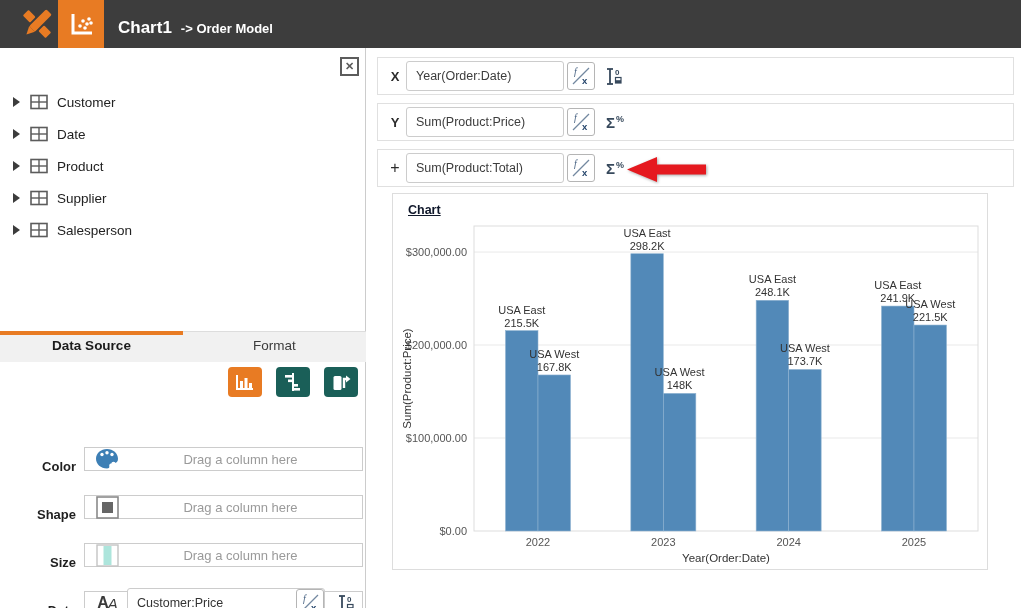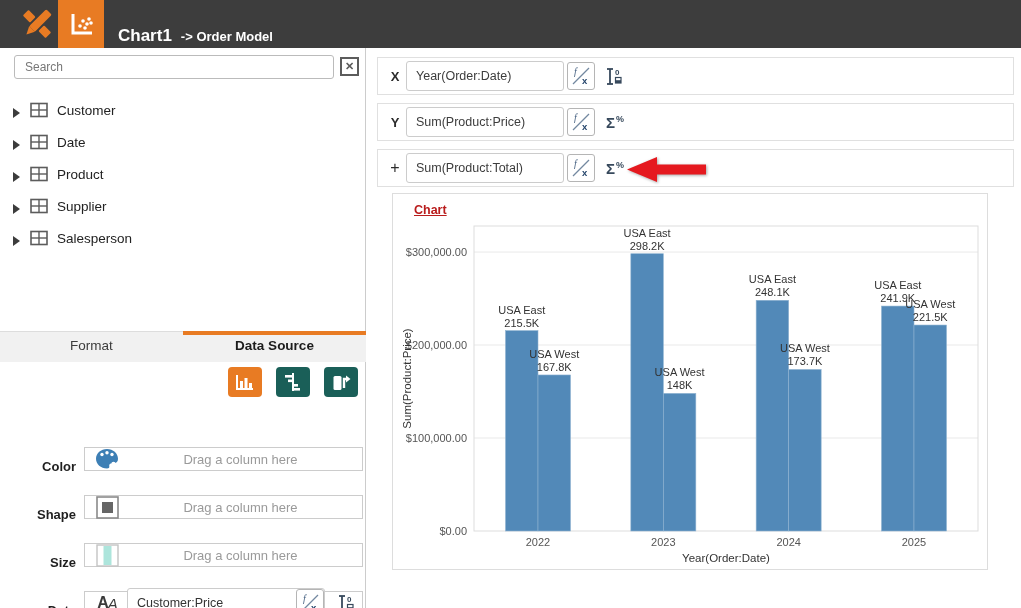--- a/index.html
+++ b/index.html
@@ -3,32 +3,32 @@
 <meta charset="utf-8">
 <style>
   * { margin:0; padding:0; box-sizing:border-box; }
   html,body { width:1021px; height:608px; }
   body { font-family:"Liberation Sans", sans-serif; background:#fff; position:relative; overflow:hidden; }
 
   
   .header { position:absolute; left:0; top:0; width:1021px; height:48px; background:#3d3d3d; display:flex; align-items:center; }
   .logo { position:absolute; left:20px; top:8px; width:34px; height:32px; }
   .chart-tile { position:absolute; left:58px; top:0; width:46px; height:48px; background:#e87b23; display:flex; align-items:center; justify-content:center; }
-  .titles { position:absolute; left:118px; top:12px; height:48px; display:flex; align-items:center; }
+  .titles { position:absolute; left:118px; top:4px; height:48px; display:flex; align-items:center; }
   .title-main { color:#fff; font-size:17px; font-weight:bold; }
   .title-sub { color:#fff; font-size:13px; font-weight:bold; margin-left:9px; }
 
   
   .sidebar { position:absolute; left:0; top:48px; width:366px; height:560px; background:#fff; border-right:1px solid #ccc; }
   .search-row { position:absolute; left:0; top:7px; width:366px; height:26px; }
   .search-input { position:absolute; left:14px; top:0; width:320px; height:24px; border:1px solid #bbb; border-radius:3px; font-size:12px; padding:0 10px; color:#333; font-family:"Liberation Sans",sans-serif; }
   .search-input::placeholder { color:#777; }
   .search-close { position:absolute; left:340px; top:2px; width:19px; height:19px; border:2px solid #5c5c5c; color:#5c5c5c; font-size:11px; line-height:15px; text-align:center; background:#fff; cursor:pointer; font-weight:bold; }
   .tree { position:absolute; left:0; top:38px; width:366px; }
-  .tree-item { height:32px; display:flex; align-items:flex-end; padding-left:13px; cursor:pointer; }
+  .tree-item { height:32px; display:flex; align-items:center; padding-left:13px; cursor:pointer; }
   .caret { width:0; height:0; border-left:7px solid #3c3c3c; border-top:5px solid transparent; border-bottom:5px solid transparent; margin-right:10px; }
   .grid-icon { margin-right:9px; }
   .tree-label { font-size:13.5px; color:#222; }
 
   .tabs { position:absolute; left:0; top:283px; width:366px; height:31px; display:flex; background:#f1f1f1; border-top:1px solid #ddd; }
   .tab { width:50%; text-align:center; line-height:28px; font-size:13.5px; color:#3c3c3c; cursor:pointer; position:relative; }
   .tab.active { font-weight:bold; color:#1c1c1c; }
   .tab.active::before { content:""; position:absolute; left:0; top:-1px; width:100%; height:4px; background:#e87b23; }
 
   .type-buttons { position:absolute; left:0; top:319px; width:366px; height:32px; }
@@ -59,21 +59,21 @@
   .axis-name { width:18px; margin-left:8px; font-size:13px; font-weight:bold; color:#2b2b2b; text-align:center; }
   .axis-name.plus { font-weight:normal; font-size:16px; }
   .axis-field { margin-left:2px; width:158px; height:30px; border:1px solid #ccc; border-radius:3px; display:flex; align-items:center; background:#fff; }
   .axis-field .field-text { font-size:12.5px; color:#3d3d3d; padding-left:9px; white-space:nowrap; }
   .axis-fx { margin-left:3px; }
   .axis-icon { margin-left:11px; }
   .red-arrow { position:absolute; left:248px; top:6px; pointer-events:none; }
 
   
   .chart-card { position:absolute; left:26px; top:145px; width:596px; height:377px; border:1px solid #ddd; background:#fff; }
-  .chart-title { position:absolute; left:21px; top:9px; font-size:12.5px; font-weight:bold; color:#b91c1c;text-decoration:underline; }
+  .chart-title { position:absolute; left:15px; top:9px; font-size:12.5px; font-weight:bold; color:#0f172a;text-decoration:underline; }
   #chart-svg { position:absolute; left:0; top:0; }
 </style>
 </head>
 <body>
 
 <div class="header">
   <svg class="logo" viewBox="0 0 34 32">
     <g fill="#e87b23">
       <g transform="rotate(45 17 16)">
           <rect x="13" y="-1" width="8" height="24" rx="1.5"></rect>
@@ -100,21 +100,20 @@
   </div>
   <div class="titles">
     <span class="title-main">Chart1</span>
     <span class="title-sub">-&gt; Order Model</span>
   </div>
 </div>
 
 <div class="sidebar">
 
   <div class="search-row">
-    <input class="search-input" type="text" placeholder="Search" style="">
     <div class="search-close">✕</div>
   </div>
 
   <div class="tree">
     <div class="tree-item">
       <span class="caret"></span>
       <svg class="grid-icon" width="18" height="16" viewBox="0 0 18 16">
           <rect x="1" y="1.5" width="16" height="13" fill="none" stroke="#5c5c5c" stroke-width="1.6"></rect>
           <line x1="9" y1="1.5" x2="9" y2="14.5" stroke="#5c5c5c" stroke-width="1.4"></line>
           <line x1="1" y1="8" x2="17" y2="8" stroke="#5c5c5c" stroke-width="1.4"></line>
@@ -153,22 +152,22 @@
       <svg class="grid-icon" width="18" height="16" viewBox="0 0 18 16">
           <rect x="1" y="1.5" width="16" height="13" fill="none" stroke="#5c5c5c" stroke-width="1.6"></rect>
           <line x1="9" y1="1.5" x2="9" y2="14.5" stroke="#5c5c5c" stroke-width="1.4"></line>
           <line x1="1" y1="8" x2="17" y2="8" stroke="#5c5c5c" stroke-width="1.4"></line>
         </svg>
       <span class="tree-label">Salesperson</span>
     </div>
   </div>
 
   <div class="tabs">
+    <div class="tab active">Data Source</div>
     <div class="tab">Format</div>
-    <div class="tab active">Data Source</div>
   </div>
 
   <div class="type-buttons">
     <button class="type-btn orange" style="left:228px">
       <svg width="20" height="18" viewBox="0 0 20 18">
         <path d="M2 2 v14 h16" stroke="#fff" stroke-width="2" fill="none"></path>
         <rect x="5" y="8" width="3" height="8" fill="#fff"></rect>
           <rect x="9.5" y="5" width="3" height="11" fill="#fff"></rect>
           <rect x="14" y="10" width="3" height="6" fill="#fff"></rect>
       </svg>

